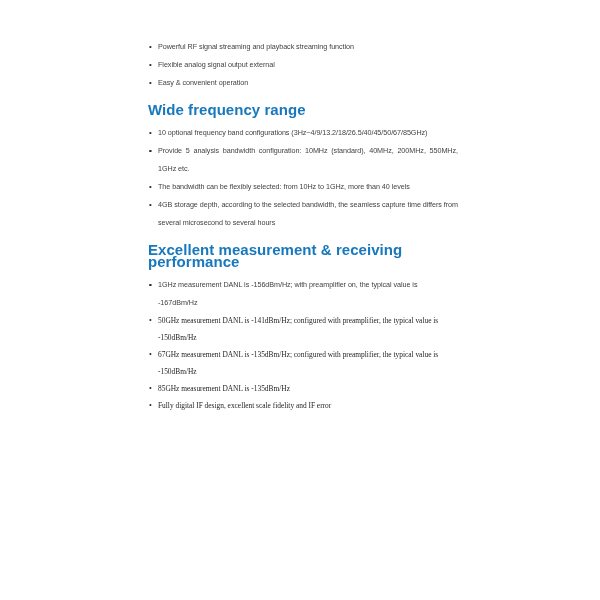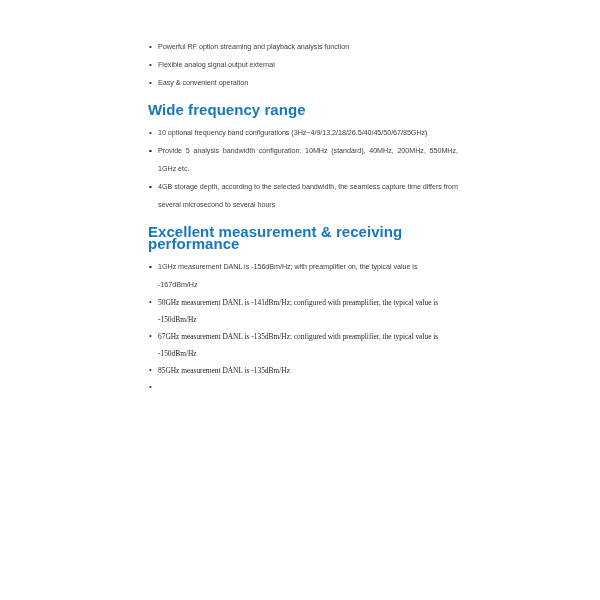--- a/index.html
+++ b/index.html
@@ -56,21 +56,21 @@
 </style>
 </head>
 <body>
 
 <div class="page">
   <div class="content">
 
     <ul class="blist">
       <li class="bitem">
         <span class="marker">•</span>
-        <span>Powerful RF option streaming and playback analysis function</span>
+        <span>Powerful RF signal streaming and playback streaming function</span>
       </li>
       <li class="bitem">
         <span class="marker">•</span>
         <span>Flexible analog signal output external</span>
       </li>
       <li class="bitem">
         <span class="marker">•</span>
         <span>Easy &amp; convenient operation</span>
       </li>
     </ul>
@@ -86,20 +86,21 @@
       </li>
     </ul>
 
     <ul class="blist">
       <li class="bitem justify">
         <span class="marker">•</span>
         <span>Provide 5 analysis bandwidth configuration: 10MHz (standard), 40MHz, 200MHz, 550MHz, 1GHz etc.</span>
       </li>
       <li class="bitem">
         <span class="marker">•</span>
+        <span>The bandwidth can be flexibly selected: from 10Hz to 1GHz, more than 40 levels</span>
       </li>
       <li class="bitem">
         <span class="marker">•</span>
         <span>4GB storage depth, according to the selected bandwidth, the seamless capture time differs from several microsecond to several hours</span>
       </li>
     </ul>
 
     <h2 class="heading">Excellent measurement &amp; receiving performance</h2>
     <ul class="blist">
       <li class="bitem">
@@ -116,17 +117,18 @@
       <li class="bitem serif">
         <span class="marker">•</span>
         <span>67GHz measurement DANL is -135dBm/Hz; configured with preamplifier, the typical value is -150dBm/Hz</span>
       </li>
       <li class="bitem serif">
         <span class="marker">•</span>
         <span>85GHz measurement DANL is -135dBm/Hz</span>
       </li>
       <li class="bitem serif">
         <span class="marker">•</span>
+        <span>Fully digital IF design, excellent scale fidelity and IF error</span>
       </li>
     </ul>
 
   </div>
 </div>
 
 </body></html>

